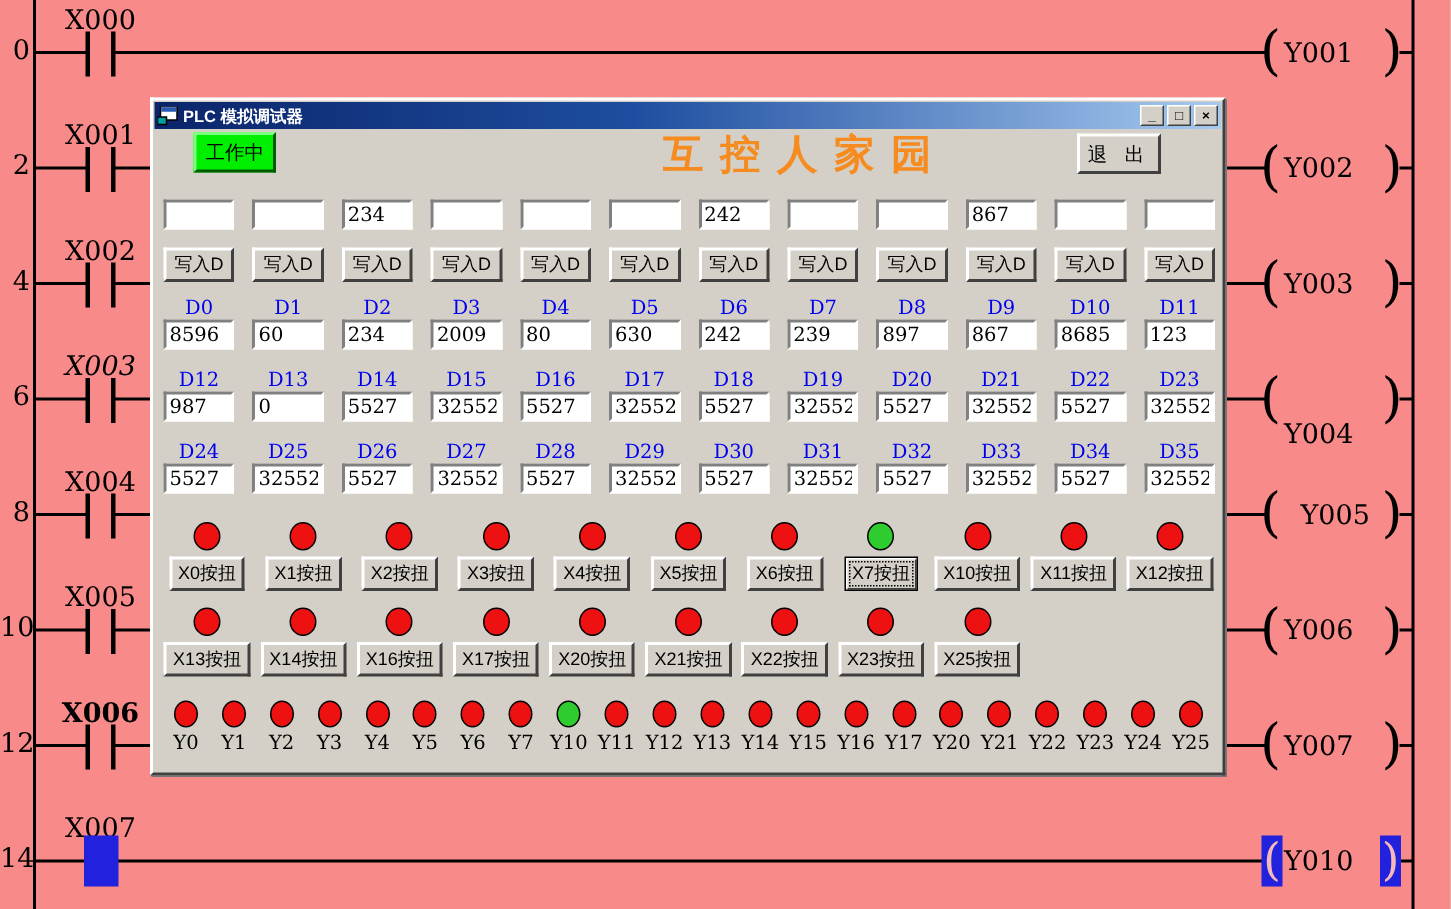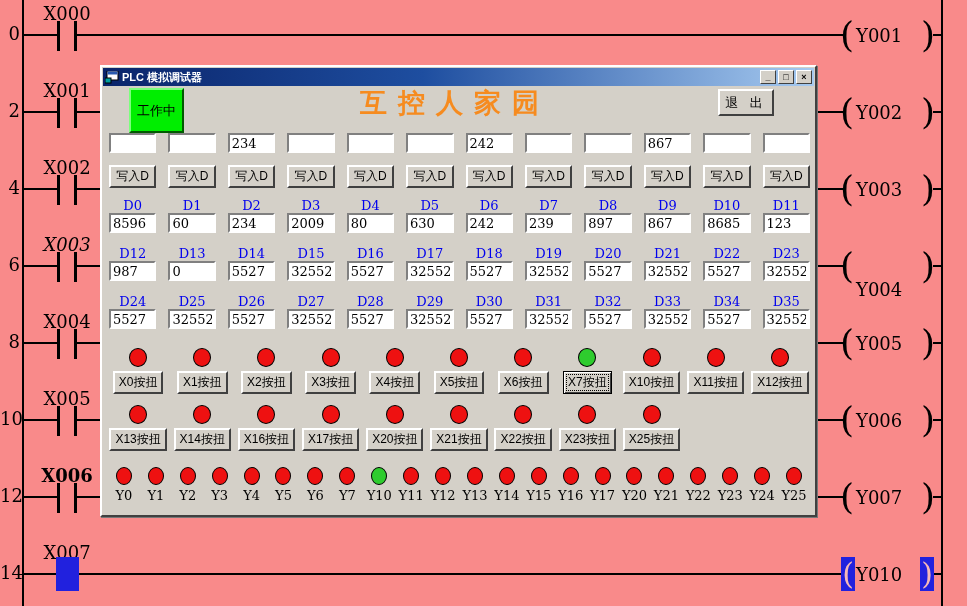--- a/index.html
+++ b/index.html
@@ -29,24 +29,24 @@
   .titlebar{position:absolute;left:1px;top:1px;right:1px;height:18px;
             background:linear-gradient(90deg,#0A246A 0%,#1E4EA0 45%,#A6CAF0 100%);
             display:flex;align-items:center;padding:0 2px;}
   .titlebar .title{color:#fff;font-weight:bold;font-size:11px;margin-left:3px;flex:1;
                    white-space:nowrap;}
   .winbtn{width:16px;height:14px;margin-left:2px;background:#D4D0C8;
           border:1px solid;border-color:#fff #404040 #404040 #fff;
           font:bold 9px/11px "Liberation Sans",sans-serif;text-align:center;
           color:#000;padding:0;cursor:default;}
   .raised{background:#D4D0C8;border:2px solid;border-color:#FFFFFF #404040 #404040 #FFFFFF;}
-  .status-btn{position:absolute;left:27px;top:21px;width:55px;height:45px;
+  .status-btn{position:absolute;left:27px;top:21px;width:55px;height:27px;
           background:#00EE00;border:2px solid;border-color:#7CFF7C #005A00 #005A00 #7CFF7C;
           font-size:13px;color:#000;padding:0;}
-  .banner{position:absolute;left:188px;top:18px;width:330px;text-align:center;
+  .banner{position:absolute;left:200px;top:18px;width:330px;text-align:right;
           font-family:"DejaVu Sans",sans-serif;font-size:27px;font-weight:bold;
           color:#F68B1F;letter-spacing:11px;white-space:nowrap;}
   .exit-btn{position:absolute;left:616px;top:22px;width:56px;height:27px;
           font-size:13px;letter-spacing:4px;padding:0;color:#000;}
   .row12{position:absolute;left:7px;width:701px;display:grid;
          grid-template-columns:repeat(12,1fr);column-gap:12px;}
   .tbox{height:20px;background:#fff;border:2px solid;border-color:#808080 #FFFFFF #FFFFFF #808080;
         font:13px "DejaVu Serif",serif;padding:0 2px;width:100%;box-sizing:border-box;color:#000;}
   .wbtn{height:23px;font-size:12px;width:100%;padding:0;color:#000;}
   .rlabel{height:15px;text-align:center;font:13px "DejaVu Serif",serif;color:#0000EE;}
@@ -116,21 +116,21 @@
       <div class="coil-label" style="top: 256px; margin-top: 23px;">Y004</div>
       <div class="rnum" style="top: 331px;">8</div>
       <div class="wire" style="left: 23px; top: 342px; width: 35px;"></div>
       <div class="wire" style="left: 76px; top: 342px; width: 769px;"></div>
       <div class="wire" style="left: 933px; top: 342px; width: 9px;"></div>
       <div class="clabel" style="top: 311px;">X004</div>
       <div class="cbar" style="left: 57px; top: 329px;"></div>
       <div class="cbar" style="left: 74px; top: 329px;"></div>
       <div class="paren" style="left: 840px; top: 323px;">(</div>
       <div class="paren" style="left: 921px; top: 323px;">)</div>
-      <div class="coil-label" style="top: 333px;">Y005</div>
+      <div class="coil-label" style="top: 333px; margin-left: 11px;">Y005</div>
       <div class="rnum" style="top: 408px;">10</div>
       <div class="wire" style="left: 23px; top: 419px; width: 35px;"></div>
       <div class="wire" style="left: 76px; top: 419px; width: 769px;"></div>
       <div class="wire" style="left: 933px; top: 419px; width: 9px;"></div>
       <div class="clabel" style="top: 388px;">X005</div>
       <div class="cbar" style="left: 57px; top: 406px;"></div>
       <div class="cbar" style="left: 74px; top: 406px;"></div>
       <div class="paren" style="left: 840px; top: 400px;">(</div>
       <div class="paren" style="left: 921px; top: 400px;">)</div>
       <div class="coil-label" style="top: 410px;">Y006</div>

